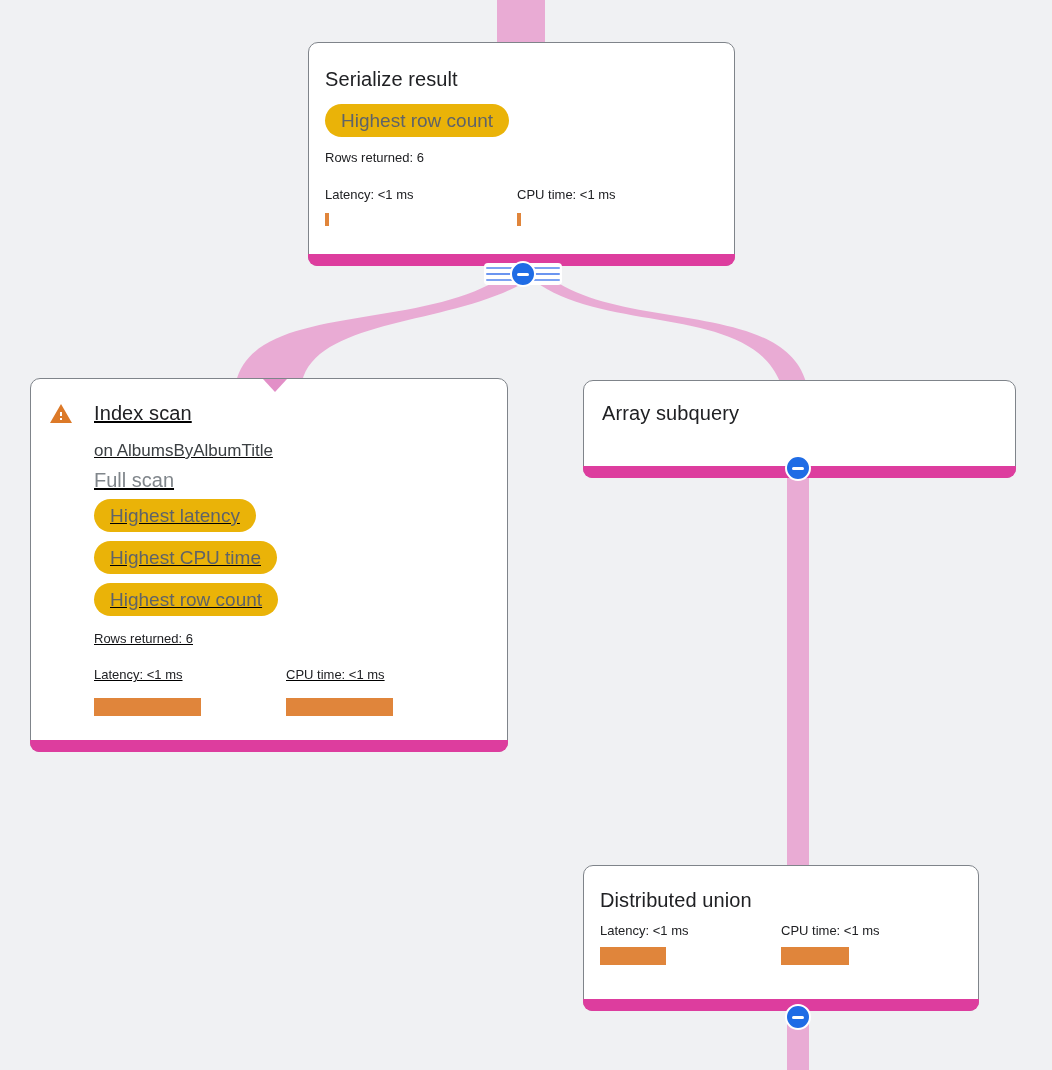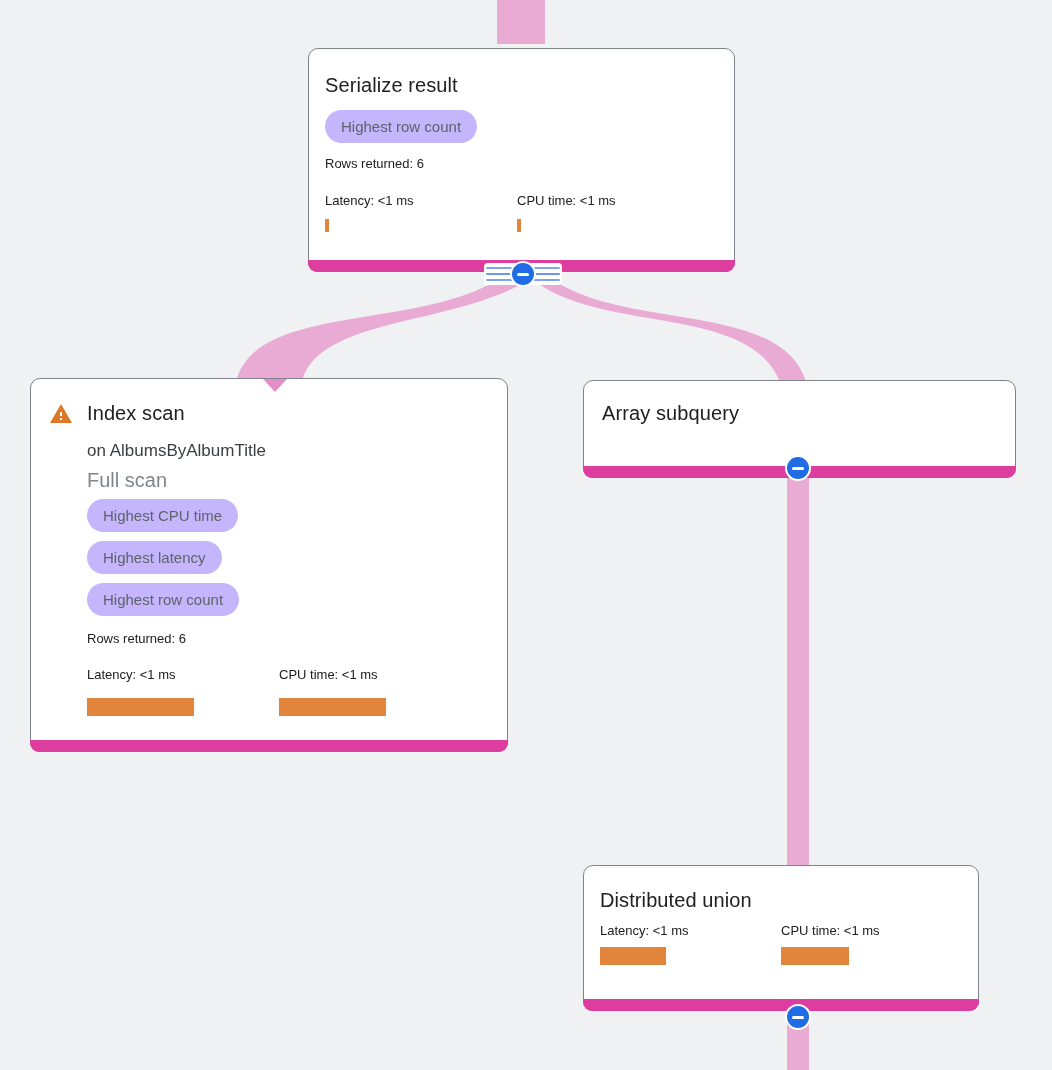--- a/index.html
+++ b/index.html
@@ -21,36 +21,36 @@
     position:absolute; left:-1px; right:-1px; bottom:-1px; height:12px;
     background:#dd3d9e;
     border-radius:0 0 9px 9px;
   }
   .title { font-size:20px; font-weight:500; color:#202124; line-height:28px; letter-spacing:.1px; }
   .body-text { font-size:13px; color:#202124; line-height:24px; }
   .subtitle { font-size:17px; color:#3c4043; line-height:24px; margin-top:12px; }
   .muted { font-size:20px; color:#80868b; line-height:24px; margin-top:5px; }
   .pills { margin-top:7px; }
   .pill {
-    display:table; background:#c4b5fd; color:#5f6368;
-    font-size:15px; line-height:33px; padding:0 16px;
+    display:table; background:#eab308; color:#5f6368;
+    font-size:19px; line-height:33px; padding:0 16px;
     border-radius:17px; white-space:nowrap; margin-bottom:9px;
   }
   .pill.single { margin-top:11px; margin-bottom:0; }
   .rows { margin-top:11px; }
   .rows.tight { margin-top:9px; }
   .metrics { display:flex; margin-top:12px; }
   .metrics.tight { margin-top:13px; }
   .metrics.union { margin-top:5px; }
   .metric { width:192px; }
   .bar { background:#e0853b; height:18px; margin-top:11px; }
   .bar.mini { height:13px; margin-top:6px; }
   .bar.union { margin-top:4px; }
 
-  .header { display:flex; gap:14px; }
+  .header { display:flex; gap:21px;text-decoration:underline; }
   .warning-icon { width:24px; height:24px; flex:none; margin-top:3px; }
 
   .collapse { position:absolute; z-index:3; cursor:pointer; }
   .stripe-pill {
     position:relative; width:78px; height:22px; background:#ffffff;
     border-radius:4px; display:flex; flex-direction:column; justify-content:space-evenly;
   }
   .stripe-pill i { display:block; height:2px; margin:0 2px; border-radius:1px; background:#7ea3f2; }
   .stripe-pill i.mid { background:#6b95f0; }
   .circle-btn {
@@ -77,21 +77,21 @@
   <svg class="edges" width="1052" height="1070" viewBox="0 0 1052 1070">
     <rect x="497" y="0" width="48" height="44" fill="#e9abd4"></rect>
     <path d="M 504 276 C 420 332 255 302 236 382 L 302 382 C 318 315 465 326 534 276 Z" fill="#e9abd4"></path>
     <path d="M 528 276 C 598 336 748 302 780 382 L 806 382 C 782 300 620 332 548 276 Z" fill="#e9abd4"></path>
     <rect x="787" y="450" width="22" height="420" fill="#e9abd4"></rect>
     <rect x="787" y="1000" width="22" height="70" fill="#e9abd4"></rect>
   </svg>
 
   <div class="arrowhead"></div>
 
-  <div class="node" style="left:308px; top:48px; width:427px; height:224px; padding:22px 16px 0 16px;">
+  <div class="node" style="left:308px; top:42px; width:427px; height:224px; padding:22px 16px 0 16px;">
     <div class="title">Serialize result</div>
     <div class="pill single">Highest row count</div>
     <div class="body-text rows tight">Rows returned: 6</div>
     <div class="metrics tight">
       <div class="metric">
         <div class="body-text">Latency: &lt;1 ms</div>
         <div class="bar mini" style="width: 4px;"></div>
       </div>
       <div class="metric">
         <div class="body-text">CPU time: &lt;1 ms</div>
@@ -104,22 +104,22 @@
   <div class="node" style="left:30px; top:378px; width:478px; height:374px; padding:20px 20px 0 18px;">
     <div class="header">
       <svg class="warning-icon" viewBox="0 0 24 24">
         <path fill="#dc7928" fill-rule="evenodd" d="M1 21h22L12 2 1 21zm12-3h-2v-2h2v2zm0-4h-2v-4h2v4z"></path>
       </svg>
       <div>
         <div class="title">Index scan</div>
         <div class="subtitle">on AlbumsByAlbumTitle</div>
         <div class="muted">Full scan</div>
         <div class="pills">
+          <span class="pill">Highest latency</span>
           <span class="pill">Highest CPU time</span>
-          <span class="pill">Highest latency</span>
           <span class="pill">Highest row count</span>
         </div>
         <div class="body-text rows">Rows returned: 6</div>
         <div class="metrics">
           <div class="metric">
             <div class="body-text">Latency: &lt;1 ms</div>
             <div class="bar" style="width: 107px;"></div>
           </div>
           <div class="metric">
             <div class="body-text">CPU time: &lt;1 ms</div>

